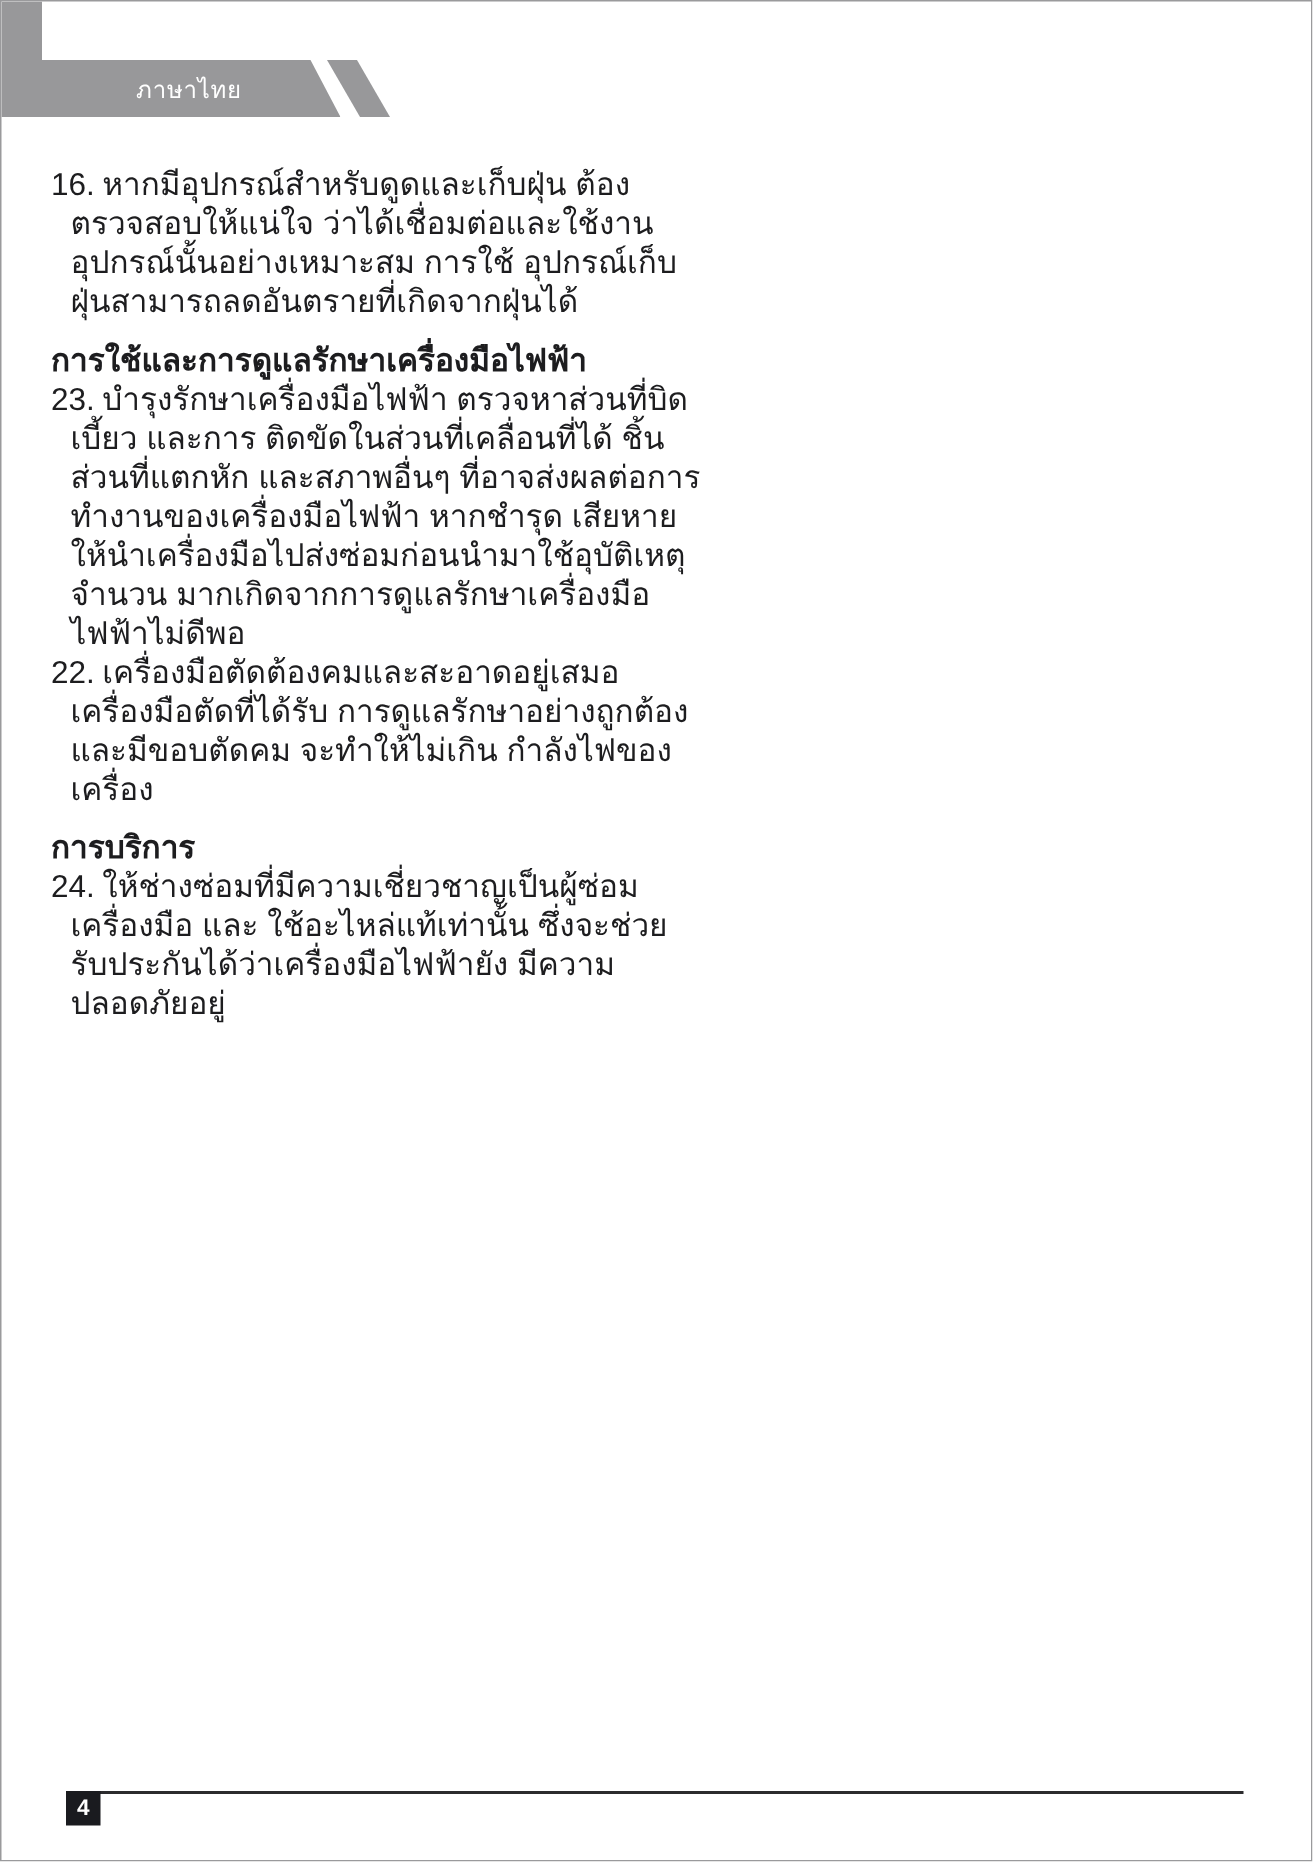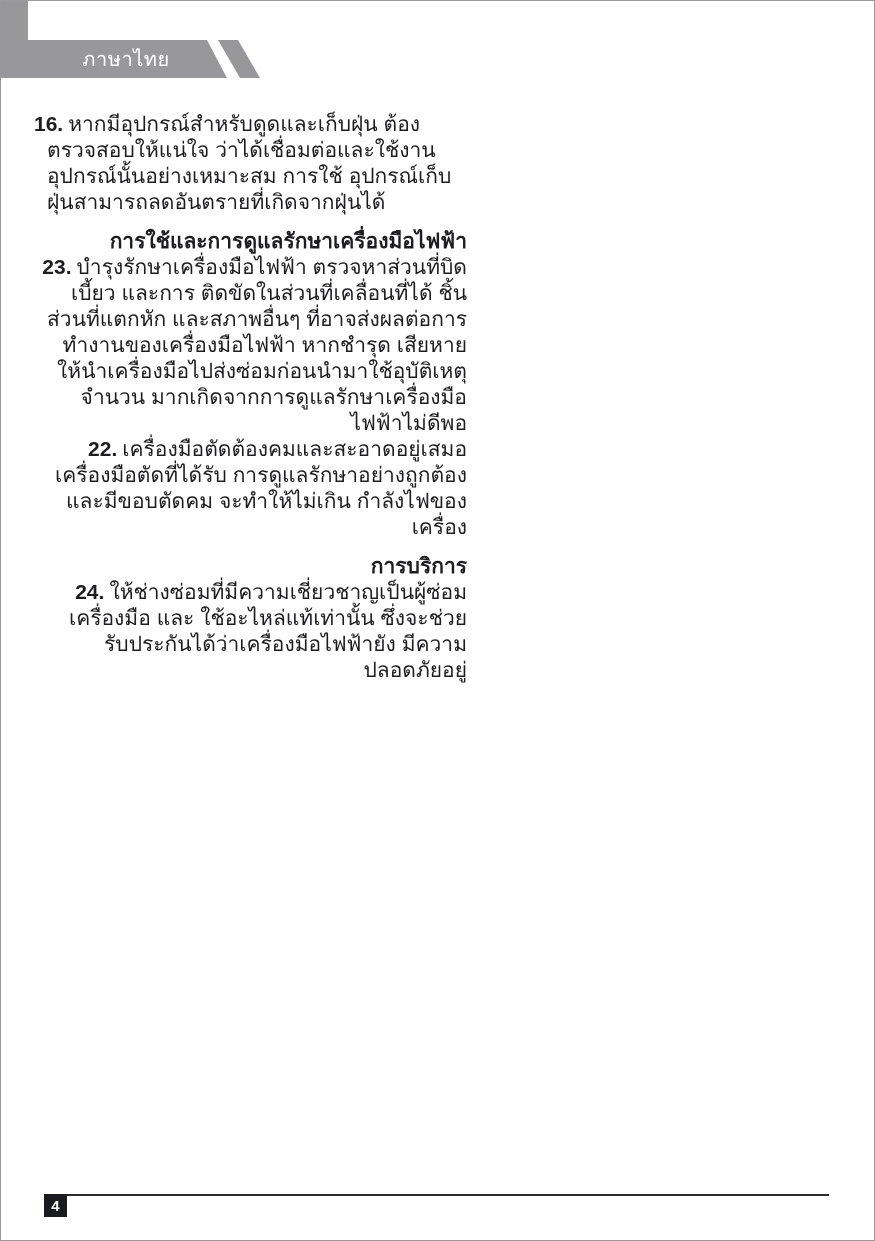--- a/index.html
+++ b/index.html
@@ -21,21 +21,21 @@
   .lang-tab{
     position:absolute;left:0;top:39px;
     width:226px;height:38px;
     background:#98989a;
     clip-path:polygon(0 0,206px 0,226px 100%,0 100%);
     display:flex;align-items:center;justify-content:center;
     padding-left:24px;box-sizing:border-box;
   }
   .lang-tab span{
     color:#ffffff;
-    font-size:20px;
+    font-size:16px;
     letter-spacing:.5px;
     white-space:nowrap;
   }
   .diag-stripe{
     position:absolute;left:217px;top:39px;
     width:42px;height:38px;
     background:#98989a;
     clip-path:polygon(0 0,20px 0,42px 100%,22px 100%);
   }
   
@@ -45,28 +45,28 @@
     color:#1d1d1f;
     font-size:21px;
     line-height:26px;
   }
   .content ol{list-style:none;margin:0;padding:0;}
   .item{
     padding-left:13px;
     text-indent:-13px;
     margin:0;
   }
-  .item .num{margin-right:5px;font-weight:bold;}
+  .item .num{margin-right:5px;}
   .sec-heading{
     font-size:21px;
     line-height:26px;
     font-weight:bold;
     margin:13px 0 0 0;
   }
-  .section{margin:0;text-align:right;}
+  .section{margin:0;}
   
   .footer-rule{
     position:absolute;left:43px;top:1193px;
     width:785px;height:2px;
     background:#2b2b2d;
   }
   .page-number{
     position:absolute;left:43px;top:1193px;
     width:23px;height:23px;
     background:#1a1b1f;

